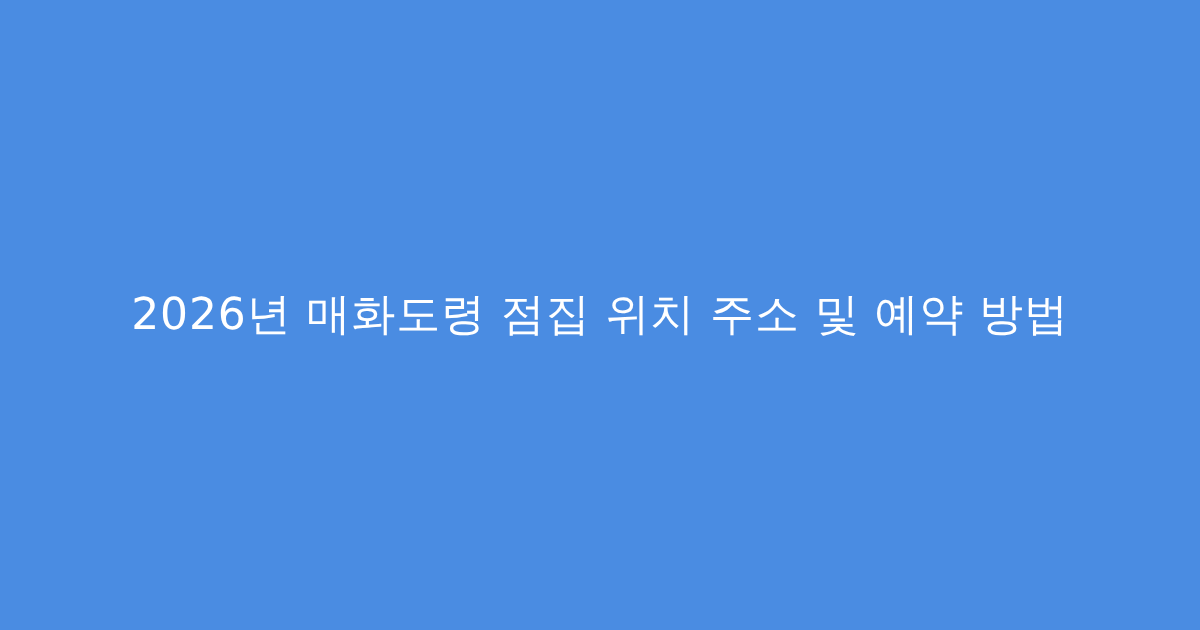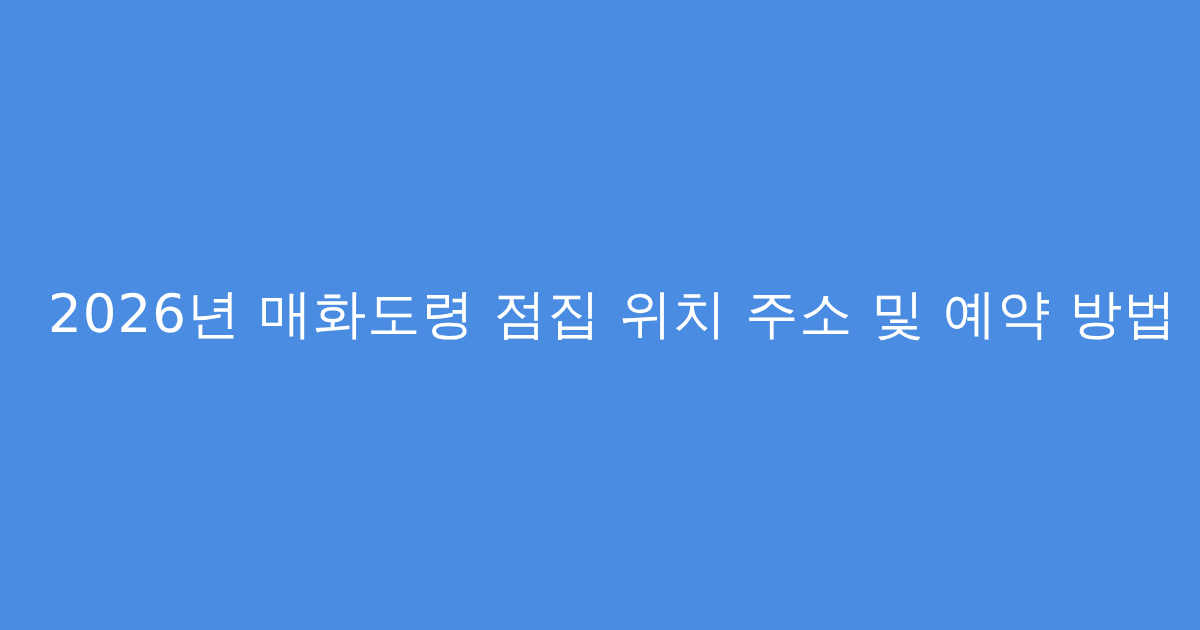--- a/index.html
+++ b/index.html
@@ -31,21 +31,21 @@
     padding: 0 48px;
     box-sizing: border-box;
     text-align: center;
   }
 
   #card-title {
     display: block;
     margin: 0;
     color: #ffffff;
     font-family: "DejaVu Sans", "Liberation Sans", sans-serif;
-    font-size: 53px;
+    font-size: 44px;
     font-weight: 400;
     line-height: 1.28;
     letter-spacing: 0.02em;
     white-space: nowrap;
     text-rendering: geometricPrecision;
   }
 </style>
 </head>
 <body>
 

